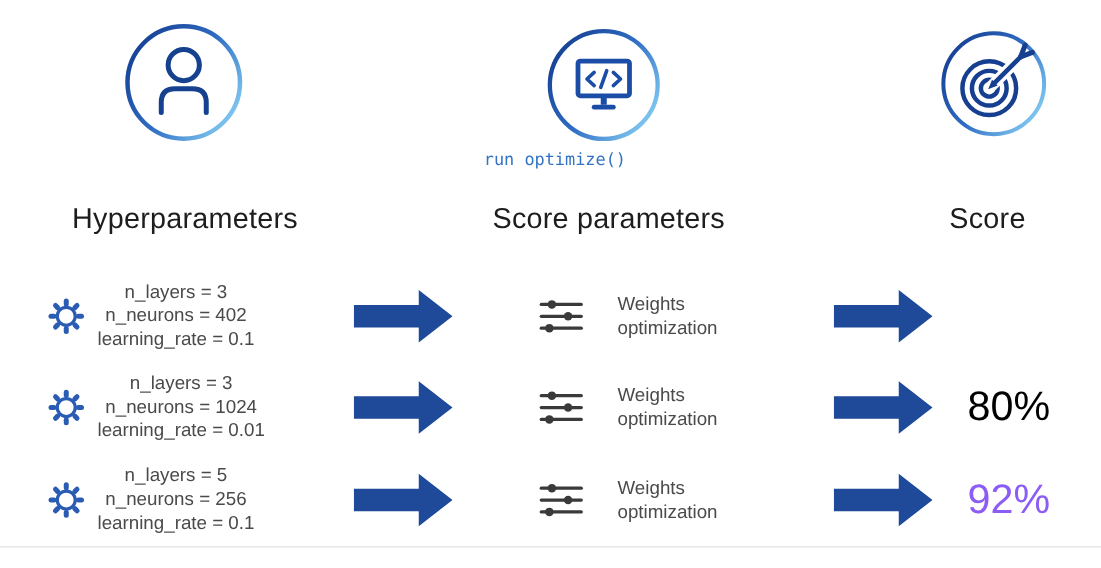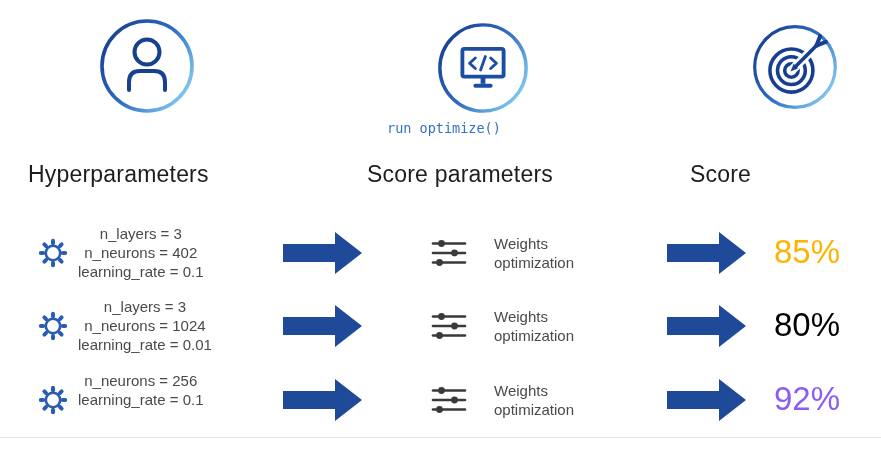--- a/index.html
+++ b/index.html
@@ -8,21 +8,21 @@
     font-family:"Liberation Sans",sans-serif;
   }
   .col-icon{position:absolute;}
   .caption{
     position:absolute;top:120px;left:387px;width:200px;text-align:left;
     font-family:"DejaVu Sans Mono","Liberation Mono",monospace;
     font-size:13.5px;color:#3273C5;letter-spacing:0px;
   }
   .col-title{
     position:absolute;top:161px;font-size:23px;color:#1d1d1d;font-weight:400;
-    text-align:left;letter-spacing:0.2px;
+    text-align:center;letter-spacing:0.2px;
   }
   #title-hyper{left:28px;width:240px;}
   #title-model{left:367px;width:240px;}
   #title-score{left:690px;width:200px;}
   .flow-row{position:absolute;left:0;width:881px;height:72px;}
   .gear{position:absolute;left:38px;top:21px;width:30px;height:30px;}
   .params{
     position:absolute;left:78px;top:7px;font-size:15px;line-height:19px;color:#4a4a4a;text-align:center;
   }
   .arrow{position:absolute;top:14px;width:80px;height:44px;}
@@ -138,21 +138,20 @@
     <svg class="arrow a1">
         <use href="#sym-arrow"></use>
       </svg>
     <svg class="sliders">
         <use href="#sym-sliders"></use>
       </svg>
     <div class="process">Weights optimization</div>
     <svg class="arrow a2">
         <use href="#sym-arrow"></use>
       </svg>
-    <div class="score" style="color: rgb(255, 179, 0);">85%</div>
   </div>
 
   <div class="flow-row" id="row-2">
     <svg class="gear">
         <use href="#sym-gear"></use>
       </svg>
     <div class="params">
       <div>n_layers = 3</div>
       <div>n_neurons = 1024</div>
       <div>learning_rate = 0.01</div>
@@ -168,20 +167,21 @@
         <use href="#sym-arrow"></use>
       </svg>
     <div class="score" style="color: #000000;">80%</div>
   </div>
 
   <div class="flow-row" id="row-3">
     <svg class="gear">
         <use href="#sym-gear"></use>
       </svg>
     <div class="params">
+      <div>n_layers = 5</div>
       <div>n_neurons = 256</div>
       <div>learning_rate = 0.1</div>
     </div>
     <svg class="arrow a1">
         <use href="#sym-arrow"></use>
       </svg>
     <svg class="sliders">
         <use href="#sym-sliders"></use>
       </svg>
     <div class="process">Weights optimization</div>

